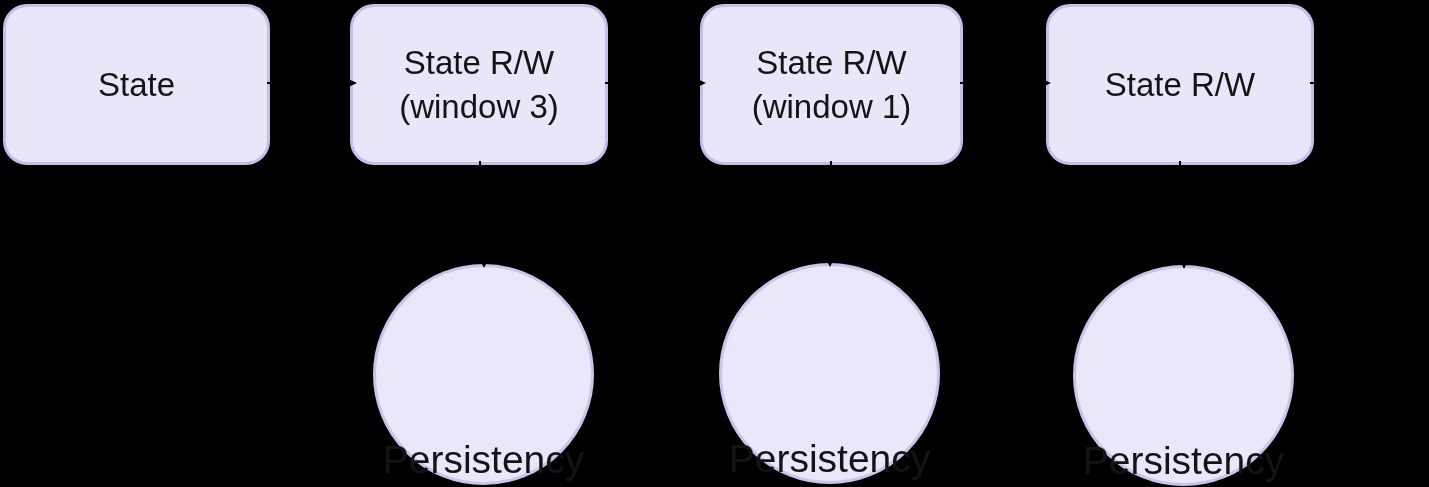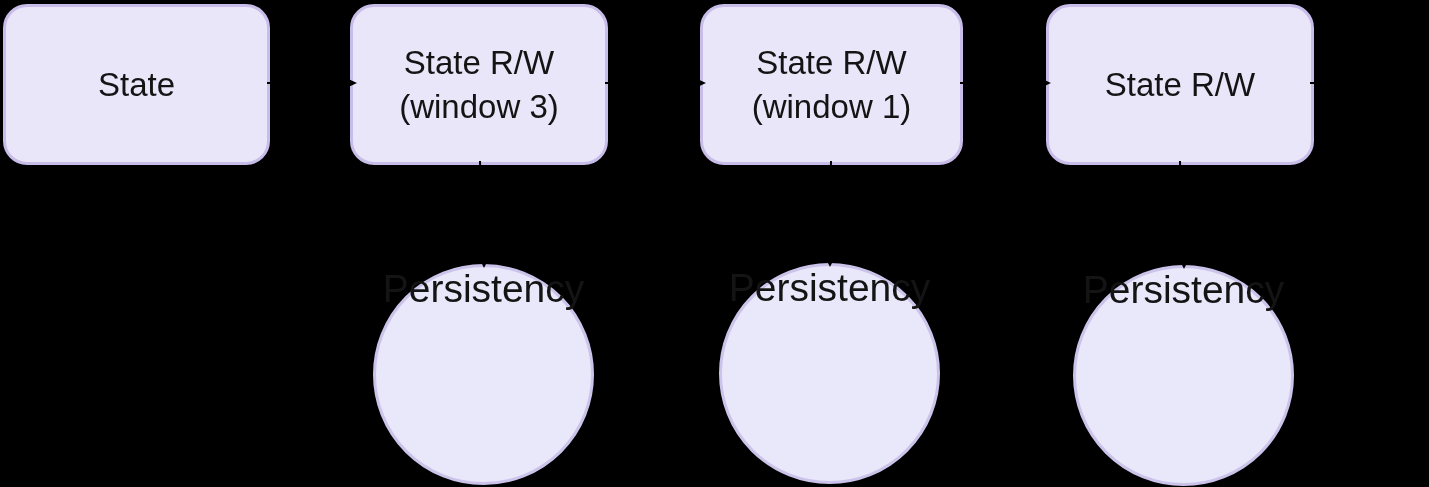--- a/index.html
+++ b/index.html
@@ -28,21 +28,21 @@
   }
   .circle {
     position: absolute;
     box-sizing: border-box;
     width: 221px;
     height: 221px;
     background: var(--circle-fill, #E9E7FA);
     border: 3px solid var(--circle-border, #CCC3EA);
     border-radius: 50%;
     display: flex;
-    align-items: flex-start;
+    align-items: flex-end;
     justify-content: center;
     color: var(--text-color, #141414);
     font-size: 39px;
   }
   .edges {
     position: absolute;
     left: 0; top: 0;
     width: 1429px; height: 487px;
     pointer-events: none;
   }

